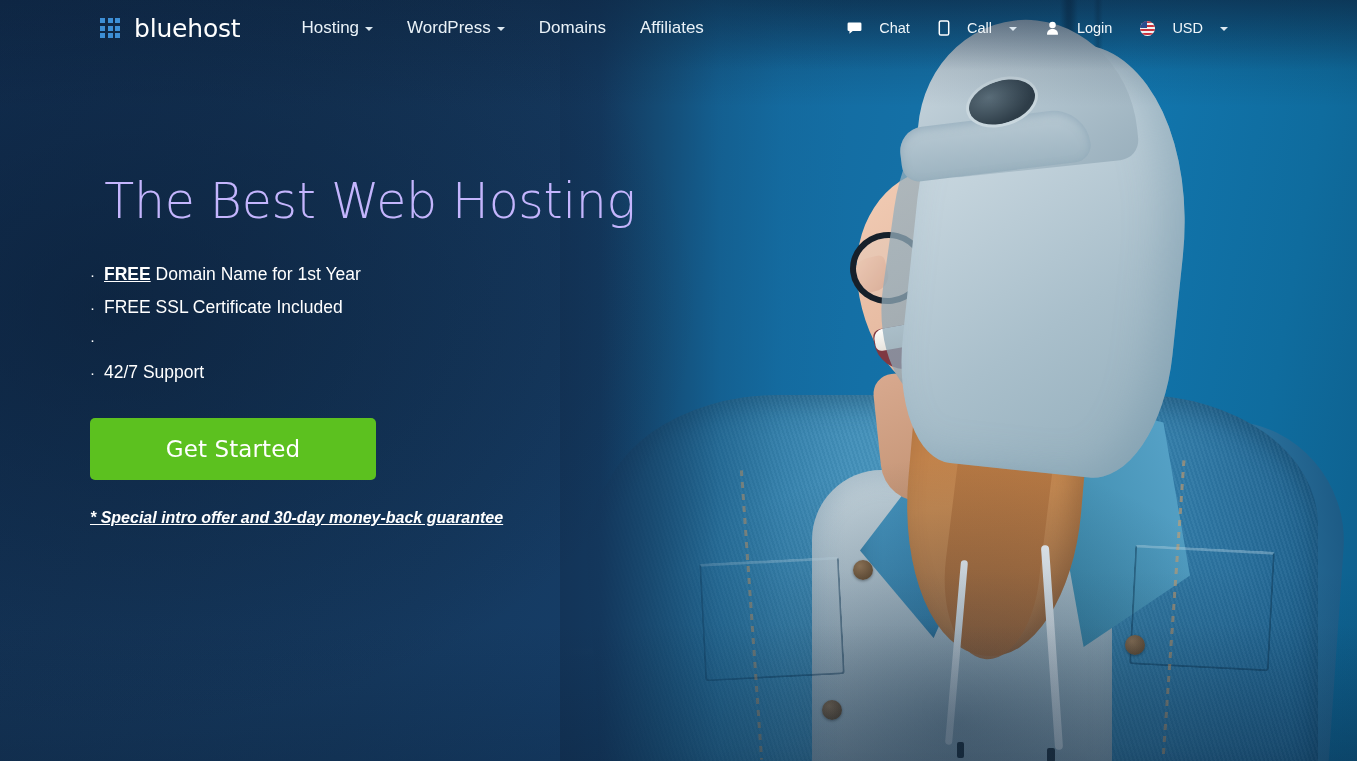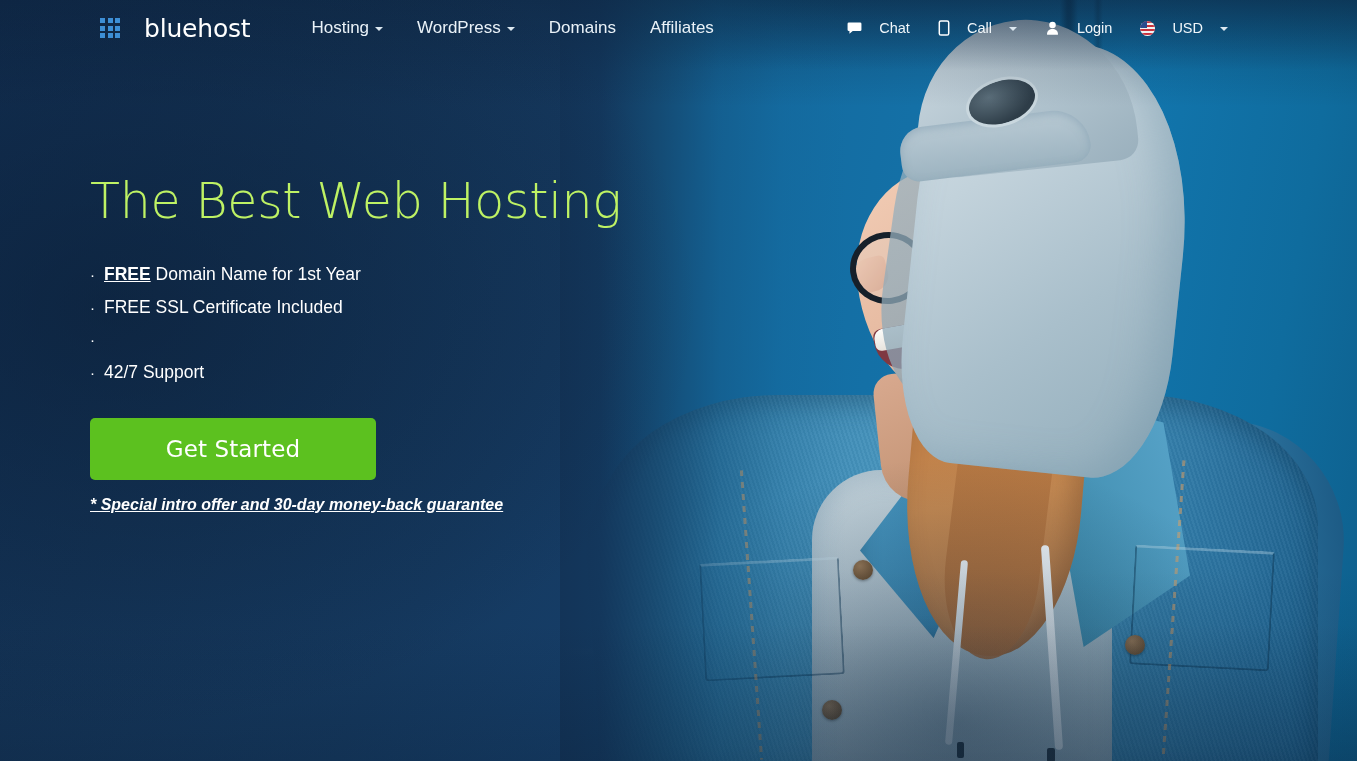--- a/index.html
+++ b/index.html
@@ -313,21 +313,21 @@
     pointer-events:none;
   }
 
   
   .header {
     position:absolute; left:0; top:0; right:0; height:56px;
     display:flex; align-items:center;
     z-index:30;
   }
   .brand {
-    display:flex; align-items:center; gap:24px;
+    display:flex; align-items:center; gap:14px;
     margin-left:100px;
     cursor:pointer;
   }
   .logo-grid {
     display:grid;
     grid-template-columns:repeat(3, 5px);
     grid-template-rows:repeat(3, 5px);
     gap:2.5px;
   }
   .logo-grid i { display:block; width:5px; height:5px; background:#3d8fd6; }
@@ -386,28 +386,29 @@
   }
 
   
   .hero-content {
     position:absolute;
     left:90px; top:175px;
     width:560px;
     z-index:20;
   }
   .headline {
-    color:#bef264;
+    color:#c4b5fd;
     font-size:49px;
     font-weight:300;
     line-height:1.12;
     letter-spacing:-0.3px;
     font-family:"DejaVu Sans", sans-serif;
     margin-bottom:28px;
     white-space:nowrap;
+    text-align:center;
   }
   .bullets { list-style:none; }
   .bullets li {
     color:#ffffff;
     font-size:17.5px;
     line-height:32px;
     display:flex; align-items:baseline; gap:9px;
   }
   .bullets li .dot { font-size:15px; line-height:32px; color:#ffffff; }
   .bullets li .txt { font-weight:400; }
@@ -431,21 +432,21 @@
     color:#ffffff;
     font-size:23px;
     font-family:"DejaVu Sans", sans-serif;
     font-weight:400;
     cursor:pointer;
     letter-spacing:.1px;
   }
 
   .fineprint {
     display:inline-block;
-    margin-top:16px;
+    margin-top:29px;
     color:#ffffff;
     font-size:16px;
     font-style:italic;
     font-weight:700;
     text-decoration:underline;
     cursor:pointer;
   }
 </style>
 </head>
 <body>

